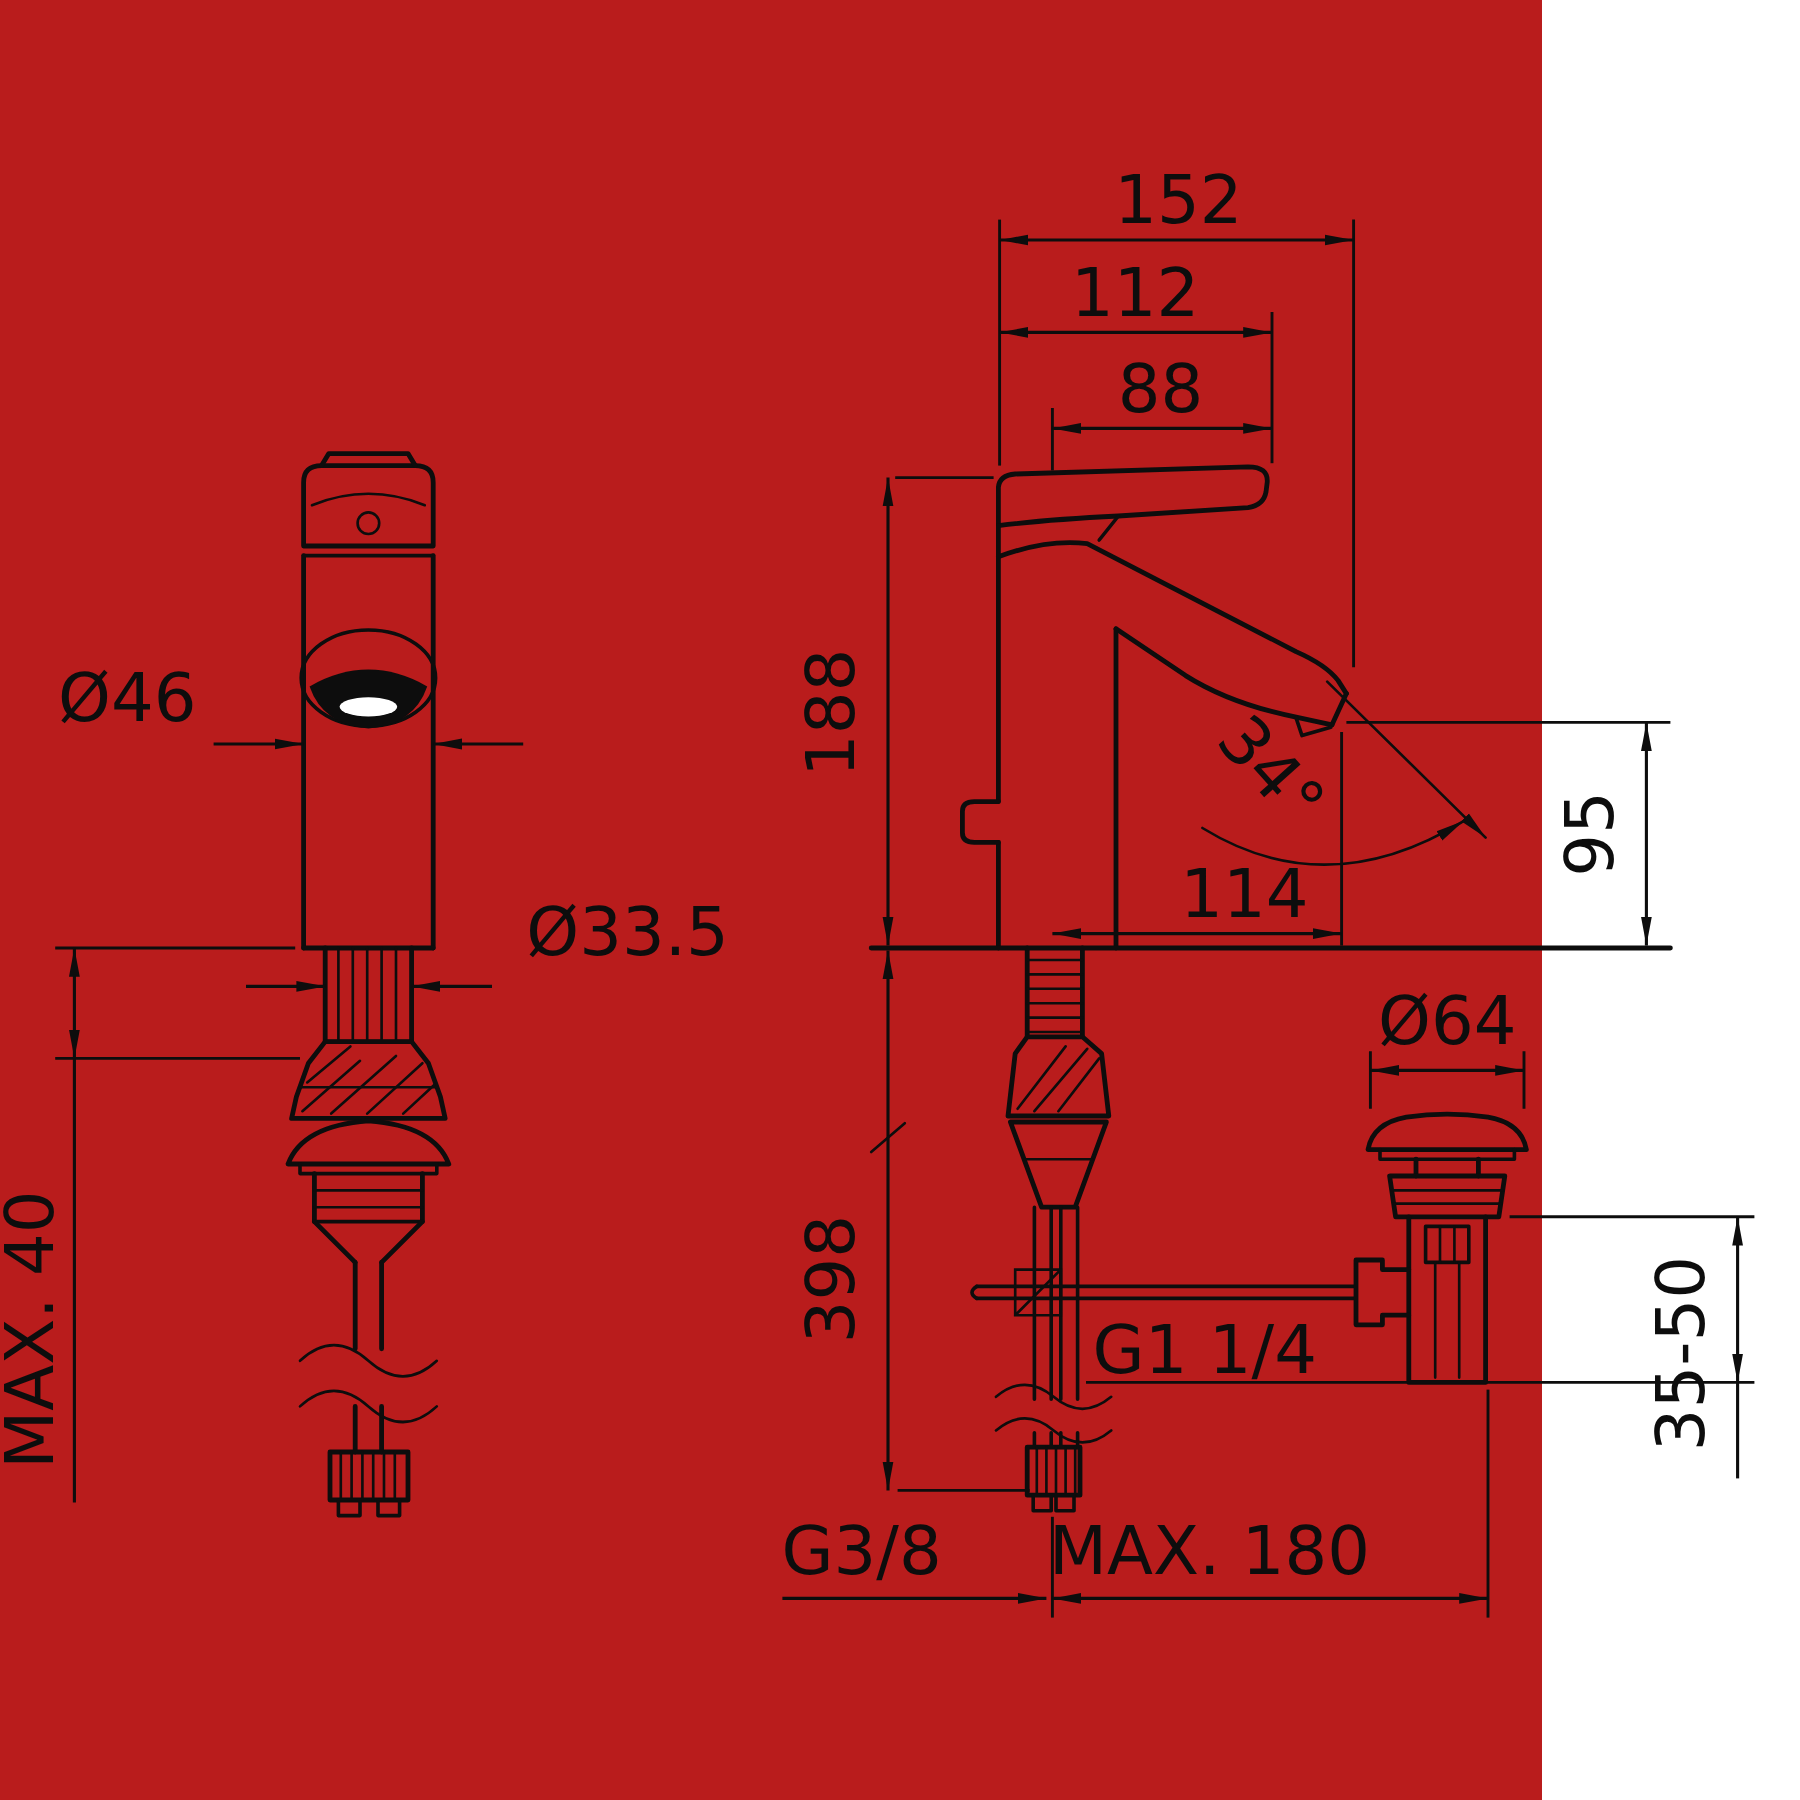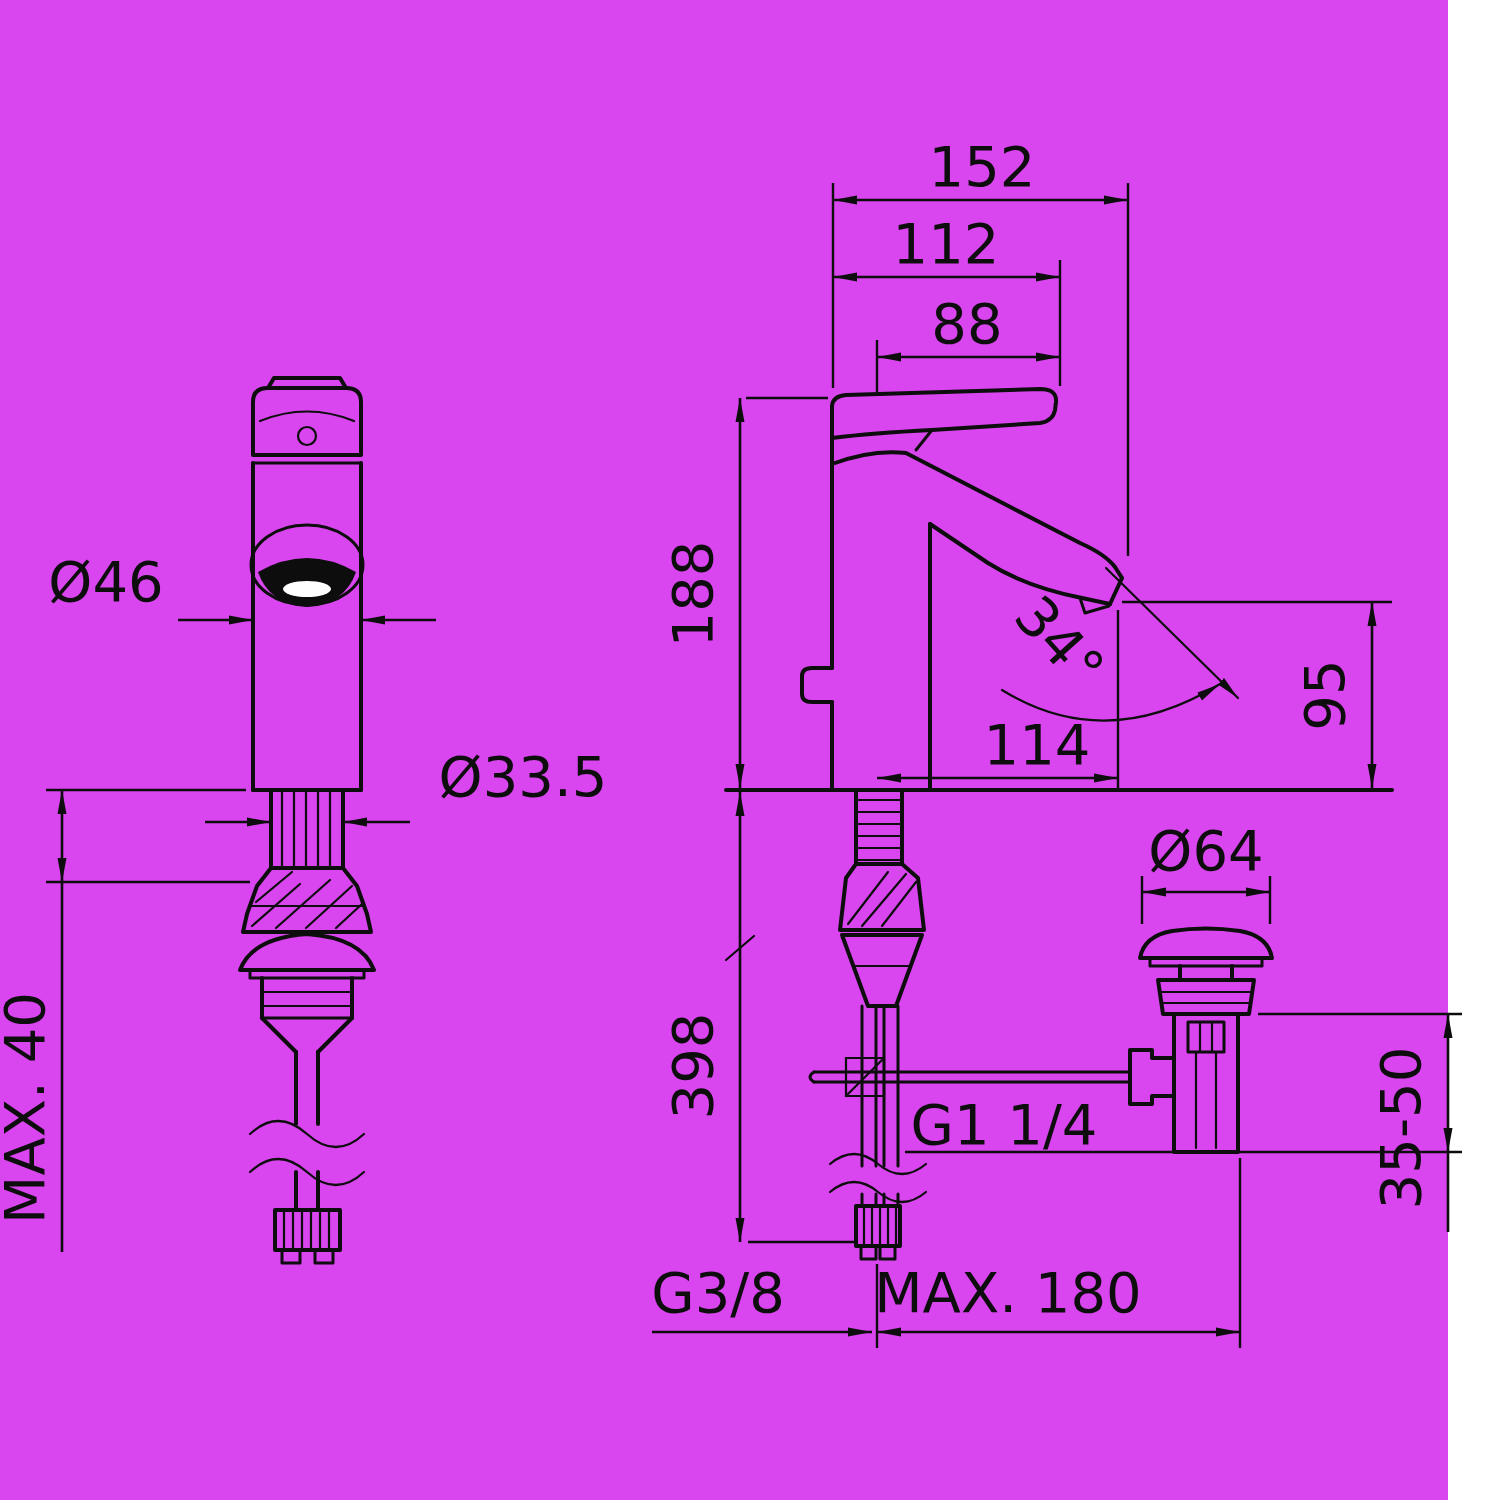--- a/index.html
+++ b/index.html
@@ -1,16 +1,16 @@
 <!DOCTYPE html>
 <html><head>
 <meta charset="utf-8">
 <style>
   html,body{margin:0;padding:0;background:#ffffff;}
-  .stage{width:1448px;height:1500px;background:#d946ef;position:relative;}
+  .stage{width:1285px;height:1500px;background:#b91c1c;position:relative;}
   svg{display:block;}
   .ol{stroke:#0d0d0d;stroke-width:4;fill:none;stroke-linecap:round;stroke-linejoin:round;}
   .md{stroke:#0d0d0d;stroke-width:3;fill:none;stroke-linecap:round;stroke-linejoin:round;}
   .thin{stroke:#0d0d0d;stroke-width:2.2;fill:none;stroke-linecap:round;}
   .dim{stroke:#0d0d0d;stroke-width:2.6;fill:none;}
   .ext{stroke:#0d0d0d;stroke-width:2.4;fill:none;}
   .dark{fill:#0d0d0d;stroke:none;}
   text{font-family:"DejaVu Sans","Liberation Sans",sans-serif;font-size:56px;fill:#0d0d0d;}
 </style>
 </head>

